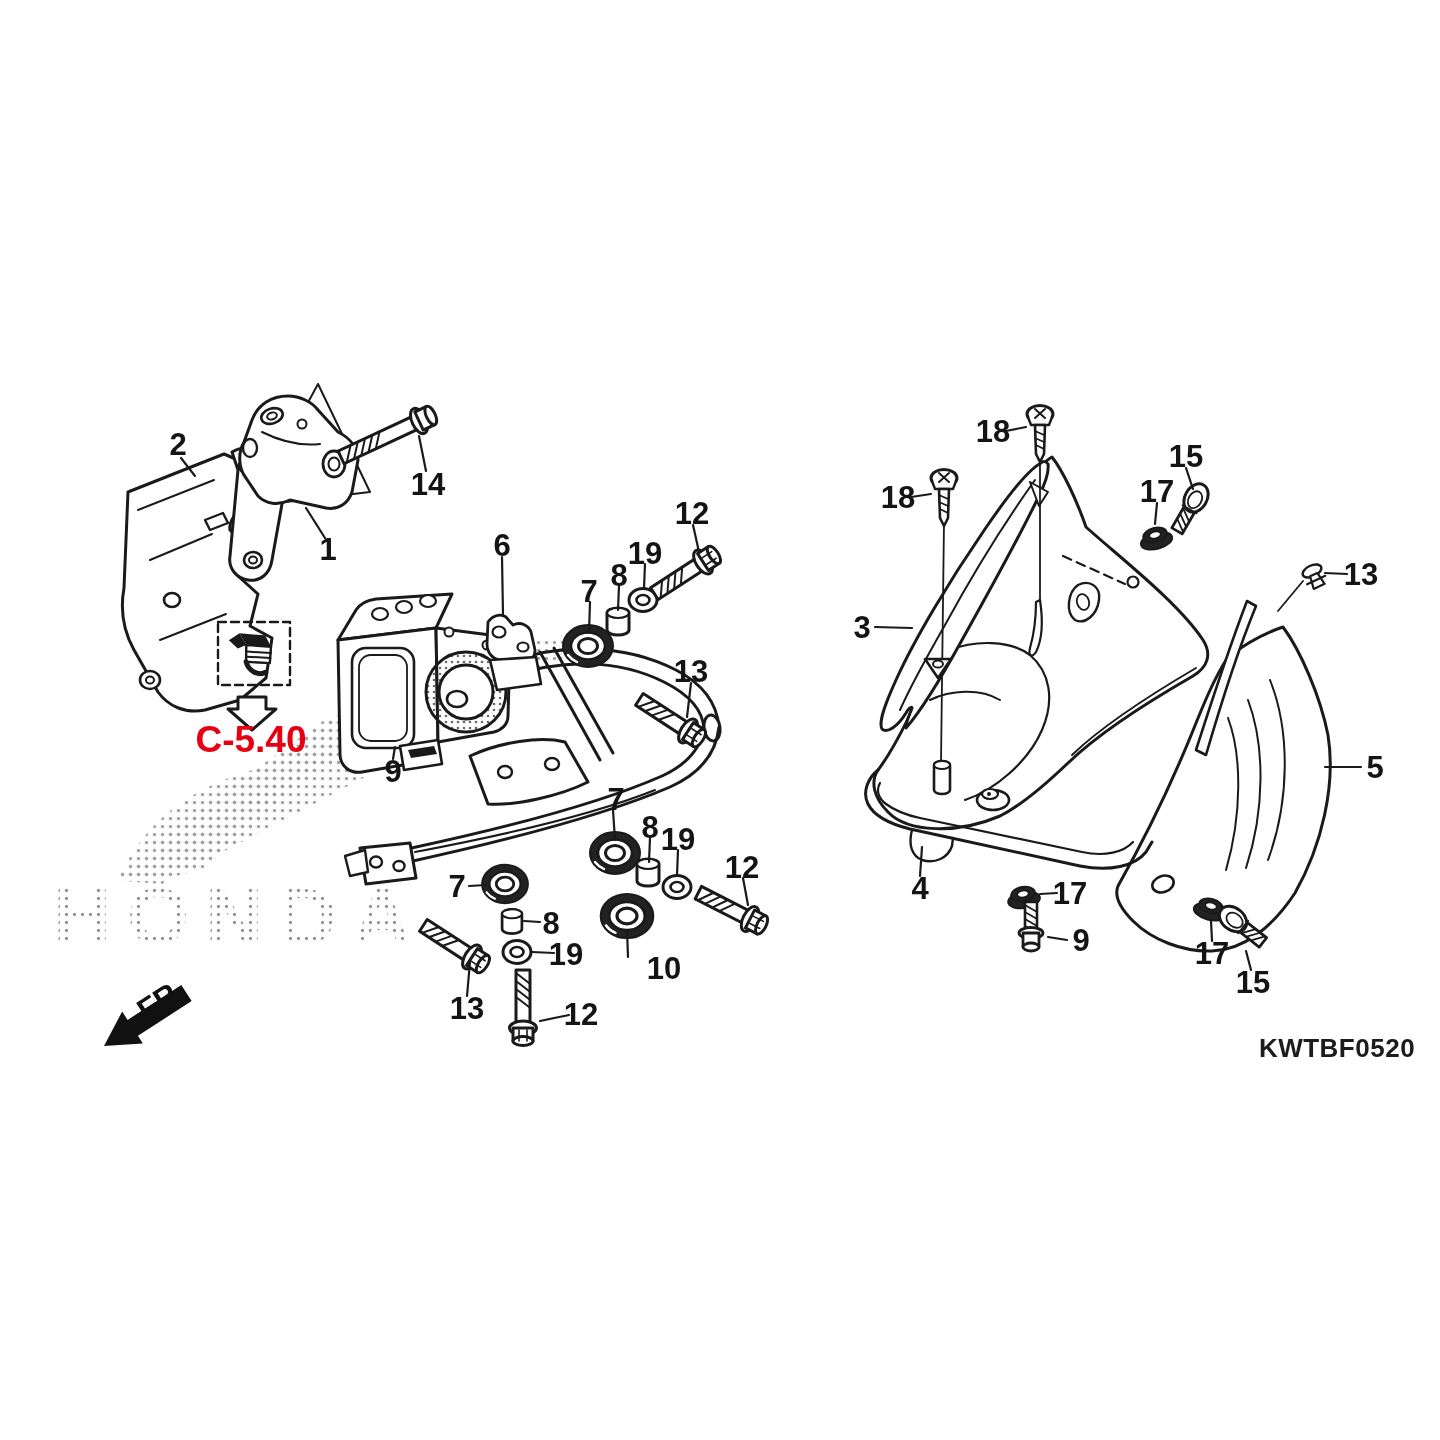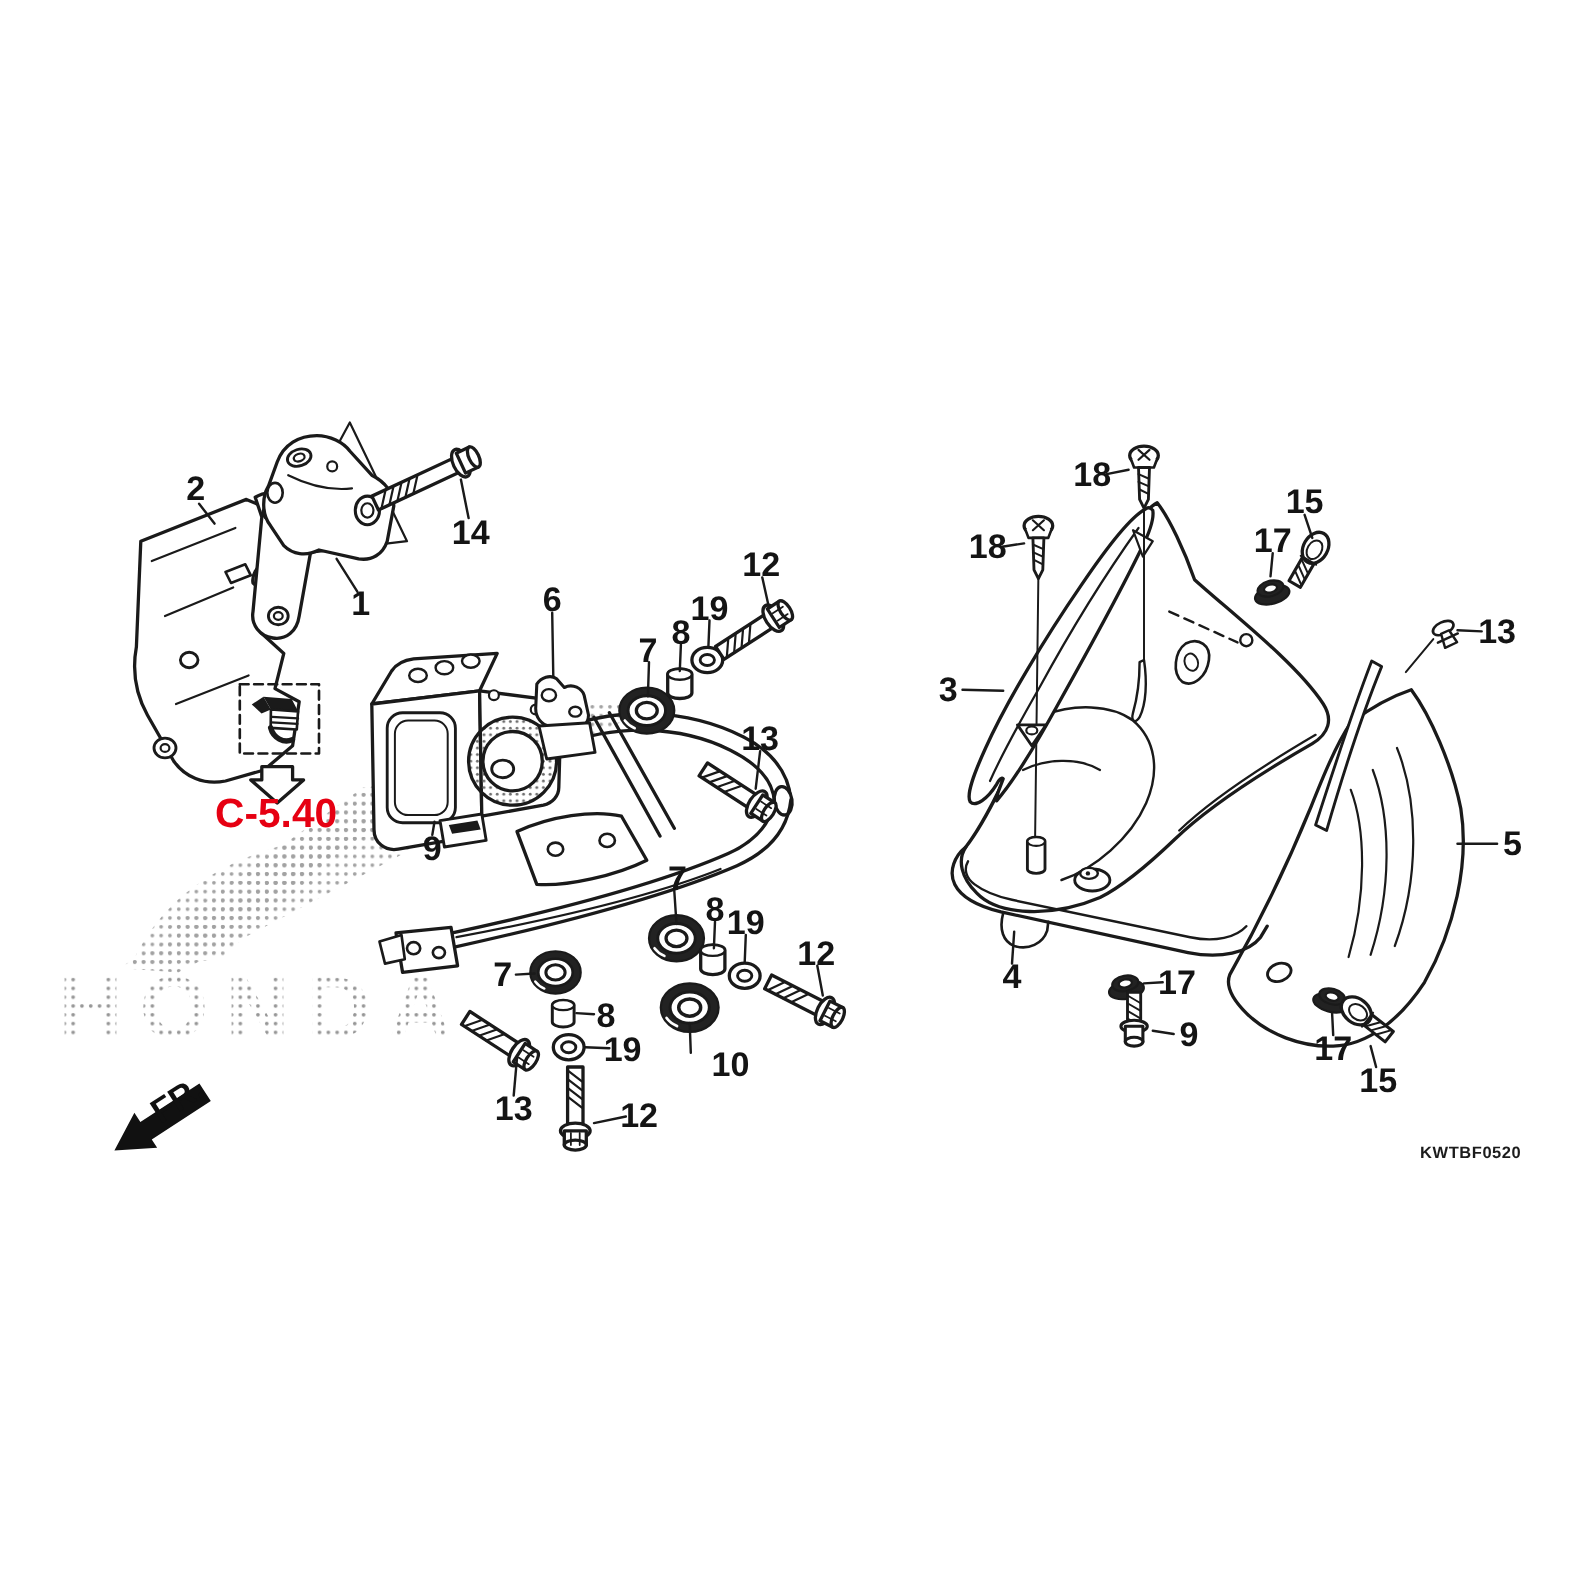--- a/index.html
+++ b/index.html
@@ -12,21 +12,21 @@
   .callout{
     position:absolute;transform:translate(-50%,-50%);
     font-weight:bold;font-size:31px;color:#141414;line-height:1;white-space:nowrap;
   }
   .ref{
     position:absolute;transform:translate(-50%,-50%);
     font-weight:bold;font-size:37px;color:#e60012;line-height:1;white-space:nowrap;
   }
   .code{
     position:absolute;transform:translate(-50%,-50%);
-    font-weight:bold;font-size:15px;color:#1c1c1c;letter-spacing:.5px;white-space:nowrap;
+    font-weight:bold;font-size:26px;color:#1c1c1c;letter-spacing:.5px;white-space:nowrap;
   }
 </style>
 </head>
 <body>
 
 <div class="stage">
 
 <svg width="1440" height="1440" viewBox="0 0 1440 1440">
   <defs>
     <pattern id="dots" width="8" height="8" patternUnits="userSpaceOnUse">

